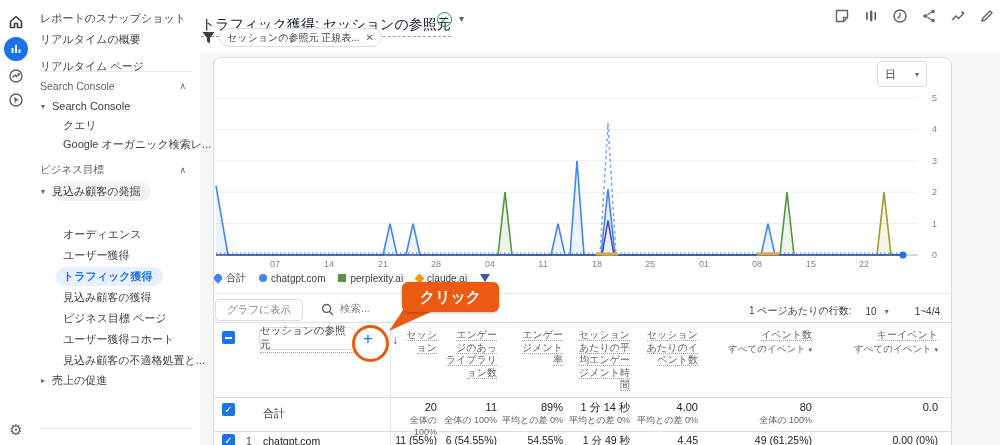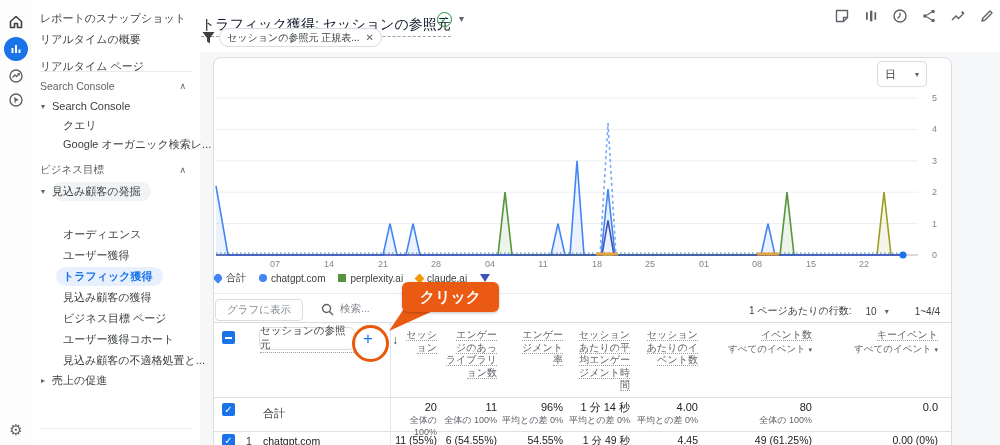--- a/index.html
+++ b/index.html
@@ -387,21 +387,21 @@
   <div class="mcols" id="mcols-total" style="top:401px;">
       <div class="mcol" style="width: 47px;">
         <div class="cell-main">20</div>
         <div class="cell-sub">全体の 100%</div>
       </div>
       <div class="mcol" style="width: 60px;">
         <div class="cell-main">11</div>
         <div class="cell-sub">全体の 100%</div>
       </div>
       <div class="mcol" style="width: 66px;">
-        <div class="cell-main">96%</div>
+        <div class="cell-main">89%</div>
         <div class="cell-sub">平均との差 0%</div>
       </div>
       <div class="mcol" style="width: 67px;">
         <div class="cell-main">1 分 14 秒</div>
         <div class="cell-sub">平均との差 0%</div>
       </div>
       <div class="mcol" style="width: 68px;">
         <div class="cell-main">4.00</div>
         <div class="cell-sub">平均との差 0%</div>
       </div>

